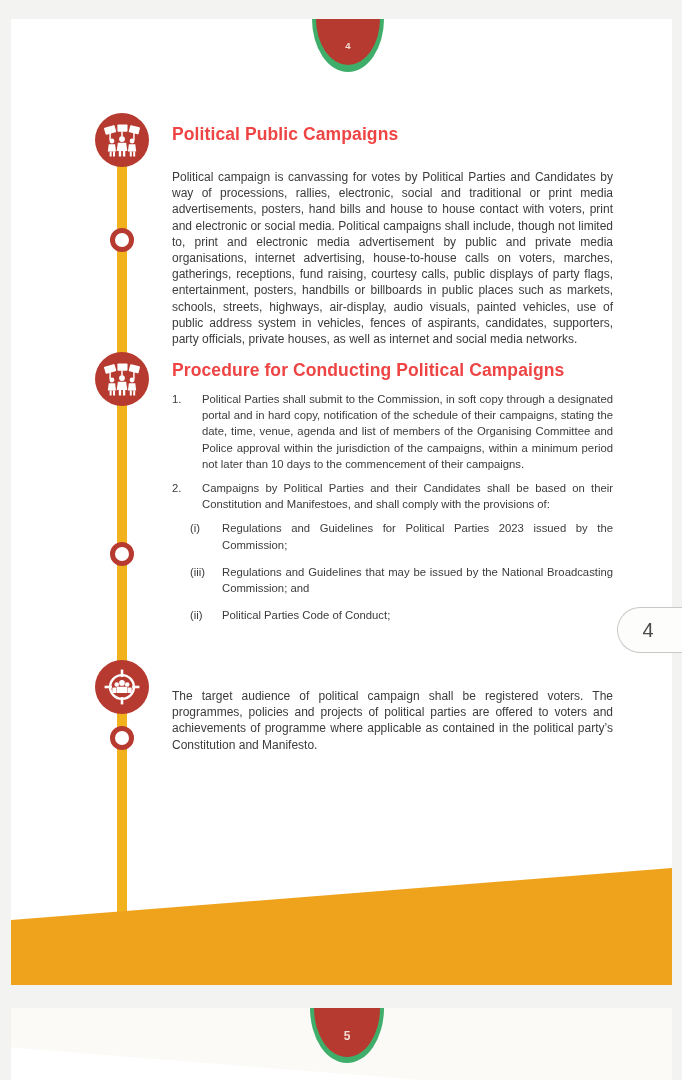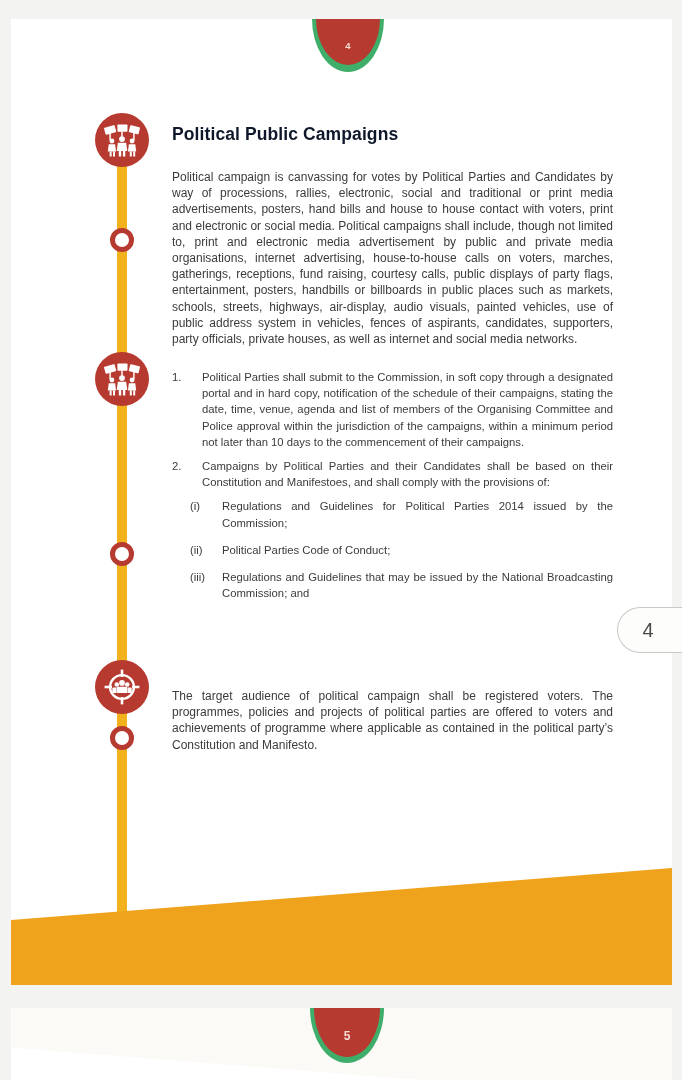--- a/index.html
+++ b/index.html
@@ -54,21 +54,21 @@
   }
   .tl-icon svg { width:44px; height:44px; }
   .tl-ring {
     position:absolute; left:99px; width:24px; height:24px; border-radius:50%;
     background:#ffffff; border:5px solid #b63a2f; z-index:3;
   }
 
   
   .sec { position:absolute; left:161px; width:441px; color:#3b3b3b; }
   .sec h2 {
-    color:#0f172a; font-size:17.5px; font-weight:bold; line-height:22px;
+    color:#ef4444; font-size:17.5px; font-weight:bold; line-height:22px;
     letter-spacing:0.1px;
   }
   .sec p.body {
     margin-top:24px; font-size:12px; line-height:16.2px;
     text-align:justify; color:#3b3b3b;
   }
   .olist { margin-top:10px; }
   .olitem { display:flex; font-size:11.3px; line-height:16.2px; text-align:justify; }
   .olitem + .olitem { margin-top:8px; }
   .olitem .num { flex:0 0 30px; }
@@ -185,42 +185,43 @@
       </svg>
     </div>
     <div class="tl-ring" style="top:707px"></div>
 
     <section class="sec sec1">
       <h2>Political Public Campaigns</h2>
       <p class="body">Political campaign is canvassing for votes by Political Parties and Candidates by way of processions, rallies, electronic, social and traditional or print media advertisements, posters, hand bills and house to house contact with voters, print and electronic or social media. Political campaigns shall include, though not limited to, print and electronic media advertisement by public and private media organisations, internet advertising, house-to-house calls on voters, marches, gatherings, receptions, fund raising, courtesy calls, public displays of party flags, entertainment, posters, handbills or billboards in public places such as markets, schools, streets, highways, air-display, audio visuals, painted vehicles, use of public address system in vehicles, fences of aspirants, candidates, supporters, party officials, private houses, as well as internet and social media networks.</p>
     </section>
 
     <section class="sec sec2">
+      <h2>Procedure for Conducting Political Campaigns</h2>
       <div class="olist">
         <div class="olitem">
           <span class="num">1.</span>
           <span class="txt">Political Parties shall submit to the Commission, in soft copy through a designated portal and in hard copy, notification of the schedule of their campaigns, stating the date, time, venue, agenda and list of members of the Organising Committee and Police approval within the jurisdiction of the campaigns, within a minimum period not later than 10 days to the commencement of their campaigns.</span>
         </div>
         <div class="olitem">
           <span class="num">2.</span>
           <span class="txt">Campaigns by Political Parties and their Candidates shall be based on their Constitution and Manifestoes, and shall comply with the provisions of:</span>
         </div>
         <div class="sublist">
           <div class="subitem">
             <span class="num">(i)</span>
-            <span class="txt">Regulations and Guidelines for Political Parties 2014 issued by the Commission;</span>
+            <span class="txt">Regulations and Guidelines for Political Parties 2023 issued by the Commission;</span>
+          </div>
+          <div class="subitem">
+            <span class="num">(iii)</span>
+            <span class="txt">Regulations and Guidelines that may be issued by the National Broadcasting Commission; and</span>
           </div>
           <div class="subitem">
             <span class="num">(ii)</span>
             <span class="txt">Political Parties Code of Conduct;</span>
           </div>
-          <div class="subitem">
-            <span class="num">(iii)</span>
-            <span class="txt">Regulations and Guidelines that may be issued by the National Broadcasting Commission; and</span>
-          </div>
         </div>
       </div>
     </section>
 
     <section class="sec sec3">
       <p class="body">The target audience of political campaign shall be registered voters. The programmes, policies and projects of political parties are offered to voters and achievements of programme where applicable as contained in the political party’s Constitution and Manifesto.</p>
     </section>
 
     <div class="orange-band"></div>
   </div>

